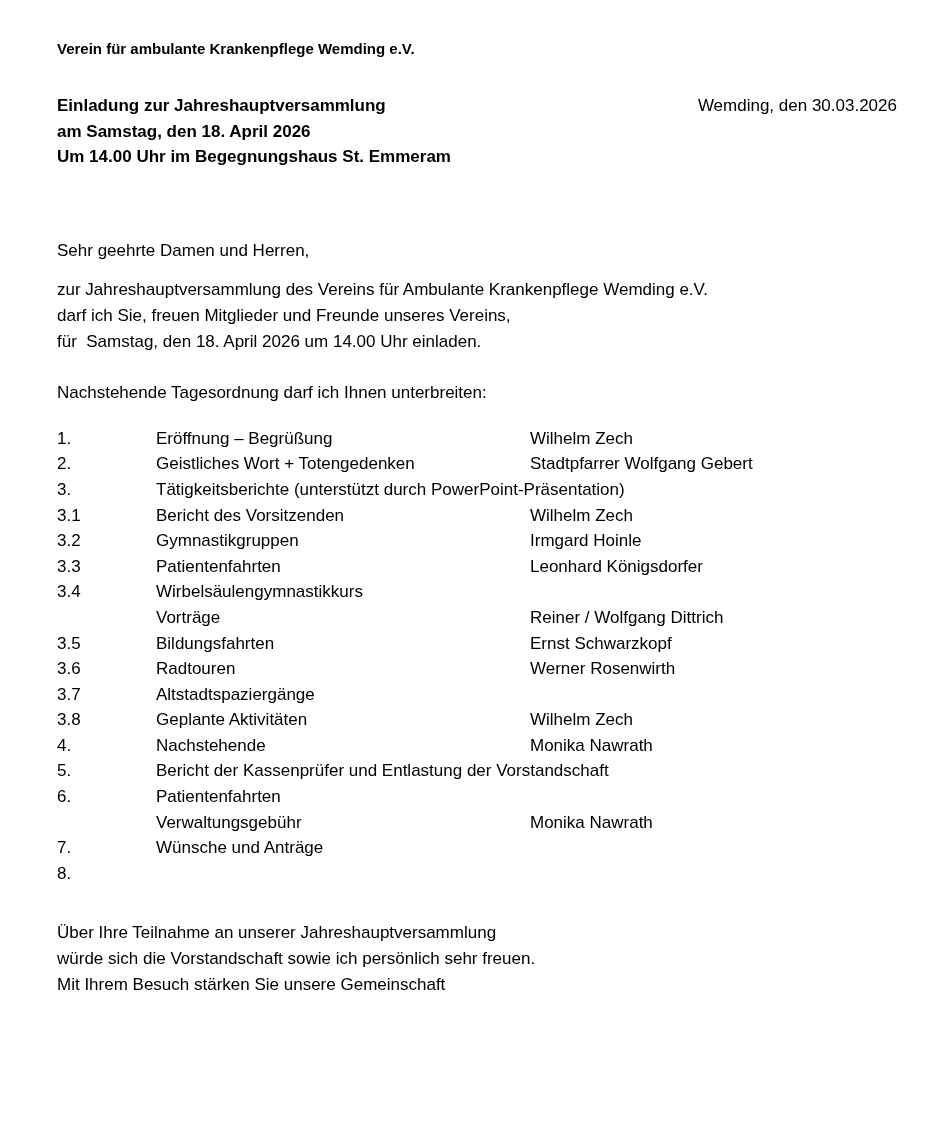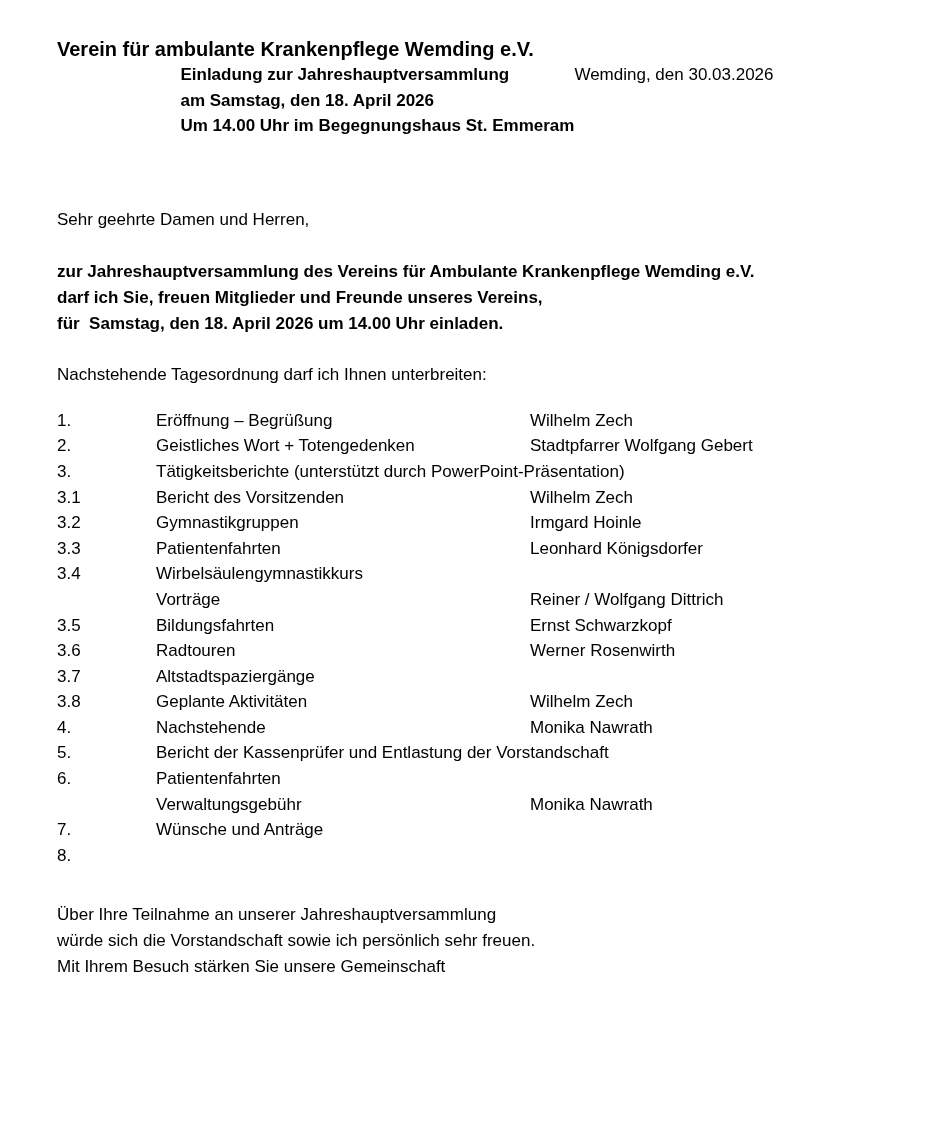--- a/index.html
+++ b/index.html
@@ -17,47 +17,47 @@
     overflow: hidden;
   }
   .page {
     box-sizing: border-box;
     width: 932px;
     height: 1135px;
     padding: 36px 35px 0 57px;
   }
   .doc-title {
     margin: 0;
-    font-size: 20px;
+    font-size: 15px;
     line-height: 26px;
     font-weight: bold;
     white-space: pre-wrap;
   }
   .header-row {
     display: flex;
-    justify-content: center;
+    justify-content: space-between;
     align-items: flex-start;
+    margin-top: 31px;
   }
   .header-left {
     font-weight: bold;
   }
   .header-left div {
     white-space: pre-wrap;
   }
   .header-date {
     font-weight: normal;
     white-space: pre;
   }
   .salutation {
     margin: 68px 0 0 0;
     white-space: pre-wrap;
   }
   .intro {
-    margin-top: 27px;
-    font-weight: bold;
+    margin-top: 14px;
   }
   .intro div {
     white-space: pre-wrap;
   }
   .agenda-intro {
     margin: 26px 0 0 0;
     white-space: pre-wrap;
   }
   .agenda {
     margin-top: 20px;

